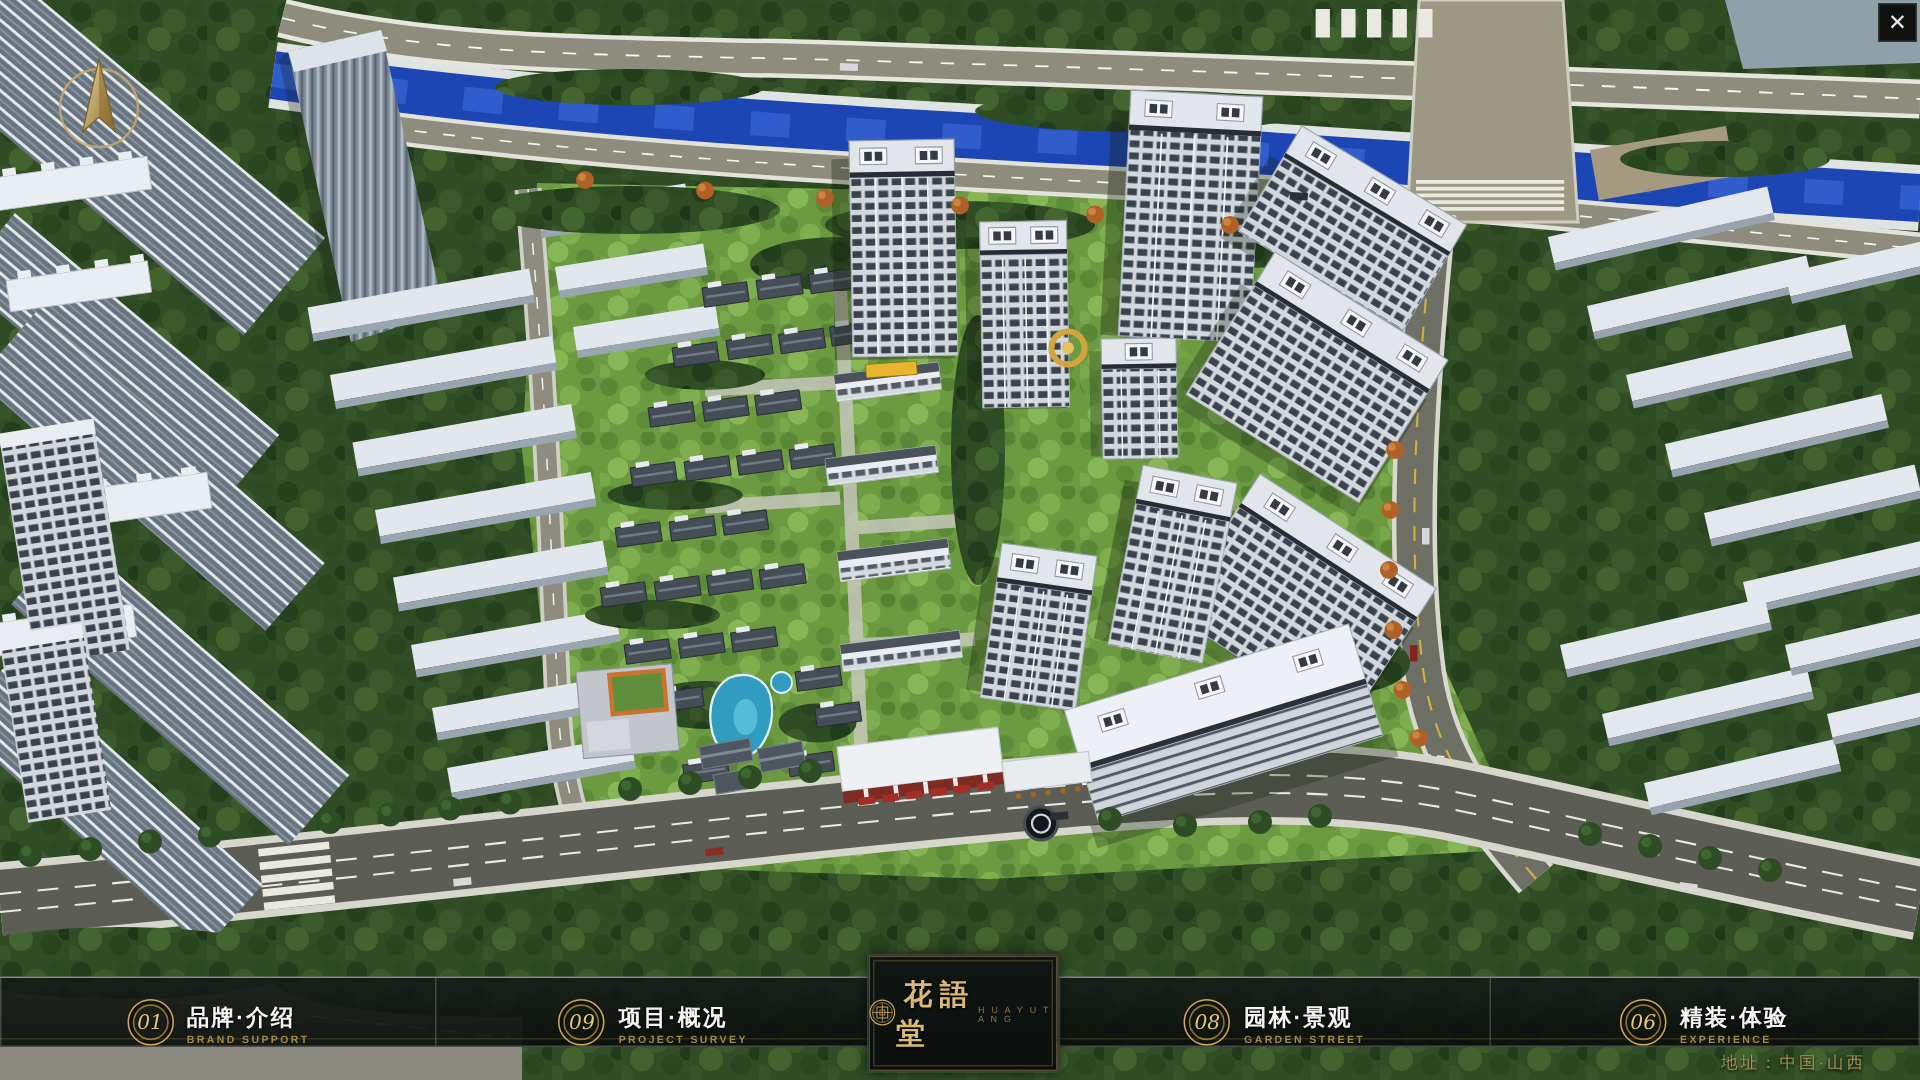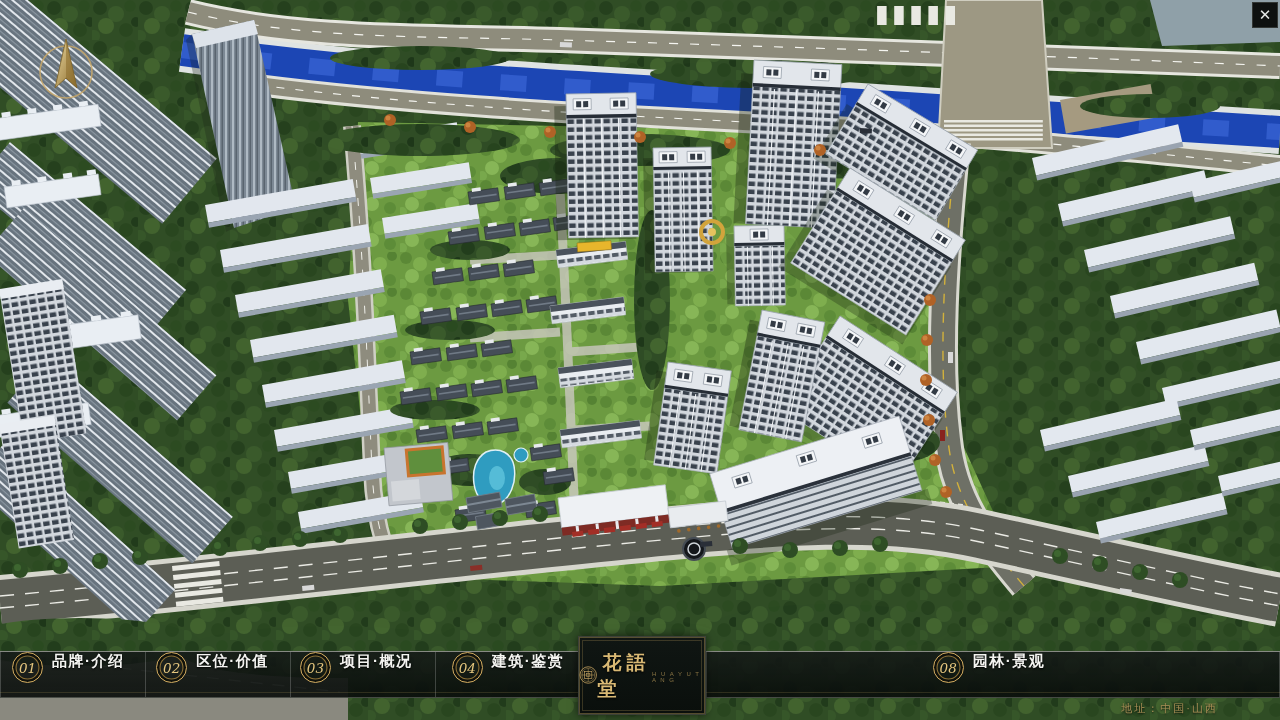--- a/index.html
+++ b/index.html
@@ -10,44 +10,44 @@
   
   .navbar{position:absolute;left:0;right:0;top:651px;height:47px;z-index:5;box-sizing:border-box;
     background:linear-gradient(180deg,rgba(22,28,24,.93),rgba(8,12,10,.90));
     border-top:1px solid rgba(235,235,228,.55);
     border-bottom:1px solid rgba(190,190,180,.28);}
   .navbar::after{content:"";position:absolute;left:0;right:0;bottom:4px;height:0;
     border-bottom:1px solid rgba(200,170,100,.18);}
   .nav-group{position:absolute;top:0;bottom:0;display:flex;}
   .nav-left{left:0;width:580px;}
   .nav-right{left:706px;right:0;}
-  .nav-item{flex:1;display:flex;align-items:flex-start;justify-content:center;gap:9px;height:100%;
+  .nav-item{flex:1;display:flex;align-items:flex-end;justify-content:center;gap:9px;height:100%;
     border-left:1px solid rgba(255,255,255,.20);cursor:pointer;}
   .nav-right .nav-item:last-child{border-right:1px solid rgba(255,255,255,.20);}
   .badge{width:29px;height:29px;border-radius:50%;flex:0 0 auto;
     border:1px solid #cfa95f;box-shadow:inset 0 0 0 2.5px rgba(8,12,9,.95),inset 0 0 0 3.6px #8d7136;
     display:flex;align-items:center;justify-content:center;
     font-family:"DejaVu Serif",serif;font-style:italic;font-size:13.5px;color:#e5c67e;}
-  .nav-text{display:flex;flex-direction:column;align-items:flex-start;gap:48px;}
+  .nav-text{display:flex;flex-direction:column;align-items:flex-start;}
   .zh{font-size:15px;font-weight:bold;color:#f4f4f1;letter-spacing:1.5px;text-shadow:0 1px 2px #000;}
   .en{font-size:7px;font-weight:bold;color:#a1874b;letter-spacing:1.6px;margin-top:2.5px;}
 
   
   .logo-box{position:absolute;left:578px;top:636px;width:128px;height:79px;z-index:6;box-sizing:border-box;
     background:linear-gradient(180deg,#101613,#0a0f0c);
     border:1px solid #3c4038;box-shadow:inset 0 0 0 1px rgba(195,165,95,.4),0 0 8px rgba(0,0,0,.6);
     display:flex;flex-direction:row;align-items:center;justify-content:center;cursor:pointer;}
   .logo-box::after{content:"";position:absolute;inset:3px;border:1px solid rgba(195,165,95,.25);pointer-events:none;}
   .logo-emblem{width:26px;height:26px;margin-bottom:2px;}
   .logo-title{font-family:"DejaVu Serif",serif;font-weight:bold;font-size:19px;color:#d9b974;
     letter-spacing:5px;text-indent:5px;text-shadow:0 1px 2px #000;}
   .logo-sub{font-size:6px;color:#8a7544;letter-spacing:1.5px;margin-top:2px;}
 
   
-  .address{position:absolute;top:701px;right:62px;z-index:6;font-size:11px;color:#ab9157;
+  .address{position:absolute;top:701px;right:36px;z-index:6;font-size:11px;color:#ab9157;
     letter-spacing:2px;text-shadow:0 1px 2px rgba(0,0,0,.85);}
   .close-btn{position:absolute;top:2px;right:2px;width:26px;height:26px;z-index:7;box-sizing:border-box;
     background:#0e1110;border:1px solid #33373.5;border:1px solid #333734;color:#e6e9e7;
     display:flex;align-items:center;justify-content:center;font-size:15px;cursor:pointer;}
   .compass{position:absolute;top:32px;left:35px;width:64px;height:72px;z-index:4;pointer-events:none;}
 </style>
 </head>
 <body>
 
 <div class="stage">
@@ -644,56 +644,47 @@
       <div class="badge">
             <span>01</span>
           </div>
       <div class="nav-text">
             <div class="zh">品牌·介绍</div>
       <div class="en">BRAND SUPPORT</div>
           </div>
     </div>
     <div class="nav-item">
       <div class="badge">
-            <span>02</span>
-          </div>
-      <div class="nav-text">
-            <div class="zh">区位·价值</div>
-      <div class="en">LOCATION VALUE</div>
-          </div>
-    </div>
-    <div class="nav-item">
-      <div class="badge">
-            <span>03</span>
+            <span>09</span>
           </div>
       <div class="nav-text">
             <div class="zh">项目·概况</div>
       <div class="en">PROJECT SURVEY</div>
-          </div>
-    </div>
-    <div class="nav-item">
-      <div class="badge">
-            <span>04</span>
-          </div>
-      <div class="nav-text">
-            <div class="zh">建筑·鉴赏</div>
-      <div class="en">APPRECIATION</div>
           </div>
     </div>
   </div>
   <div class="nav-group nav-right">
     <div class="nav-item">
       <div class="badge">
             <span>08</span>
           </div>
       <div class="nav-text">
             <div class="zh">园林·景观</div>
       <div class="en">GARDEN STREET</div>
           </div>
     </div>
+    <div class="nav-item">
+      <div class="badge">
+            <span>06</span>
+          </div>
+      <div class="nav-text">
+            <div class="zh">精装·体验</div>
+      <div class="en">EXPERIENCE</div>
+          </div>
+    </div>
   </div>
 </div>
 
 <div class="logo-box">
   <svg class="logo-emblem" viewBox="0 0 28 28">
     <circle cx="14" cy="14" r="12.5" fill="none" stroke="#c9a562" stroke-width="1.2"></circle>
     <circle cx="14" cy="14" r="10" fill="none" stroke="#c9a562" stroke-width="0.6"></circle>
     <rect x="8.5" y="8.5" width="11" height="11" fill="none" stroke="#c9a562" stroke-width="1"></rect>
     <path d="M14,4 V24 M4,14 H24" stroke="#c9a562" stroke-width="0.8"></path>
     <rect x="11.5" y="11.5" width="5" height="5" fill="none" stroke="#c9a562" stroke-width="0.8"></rect>

